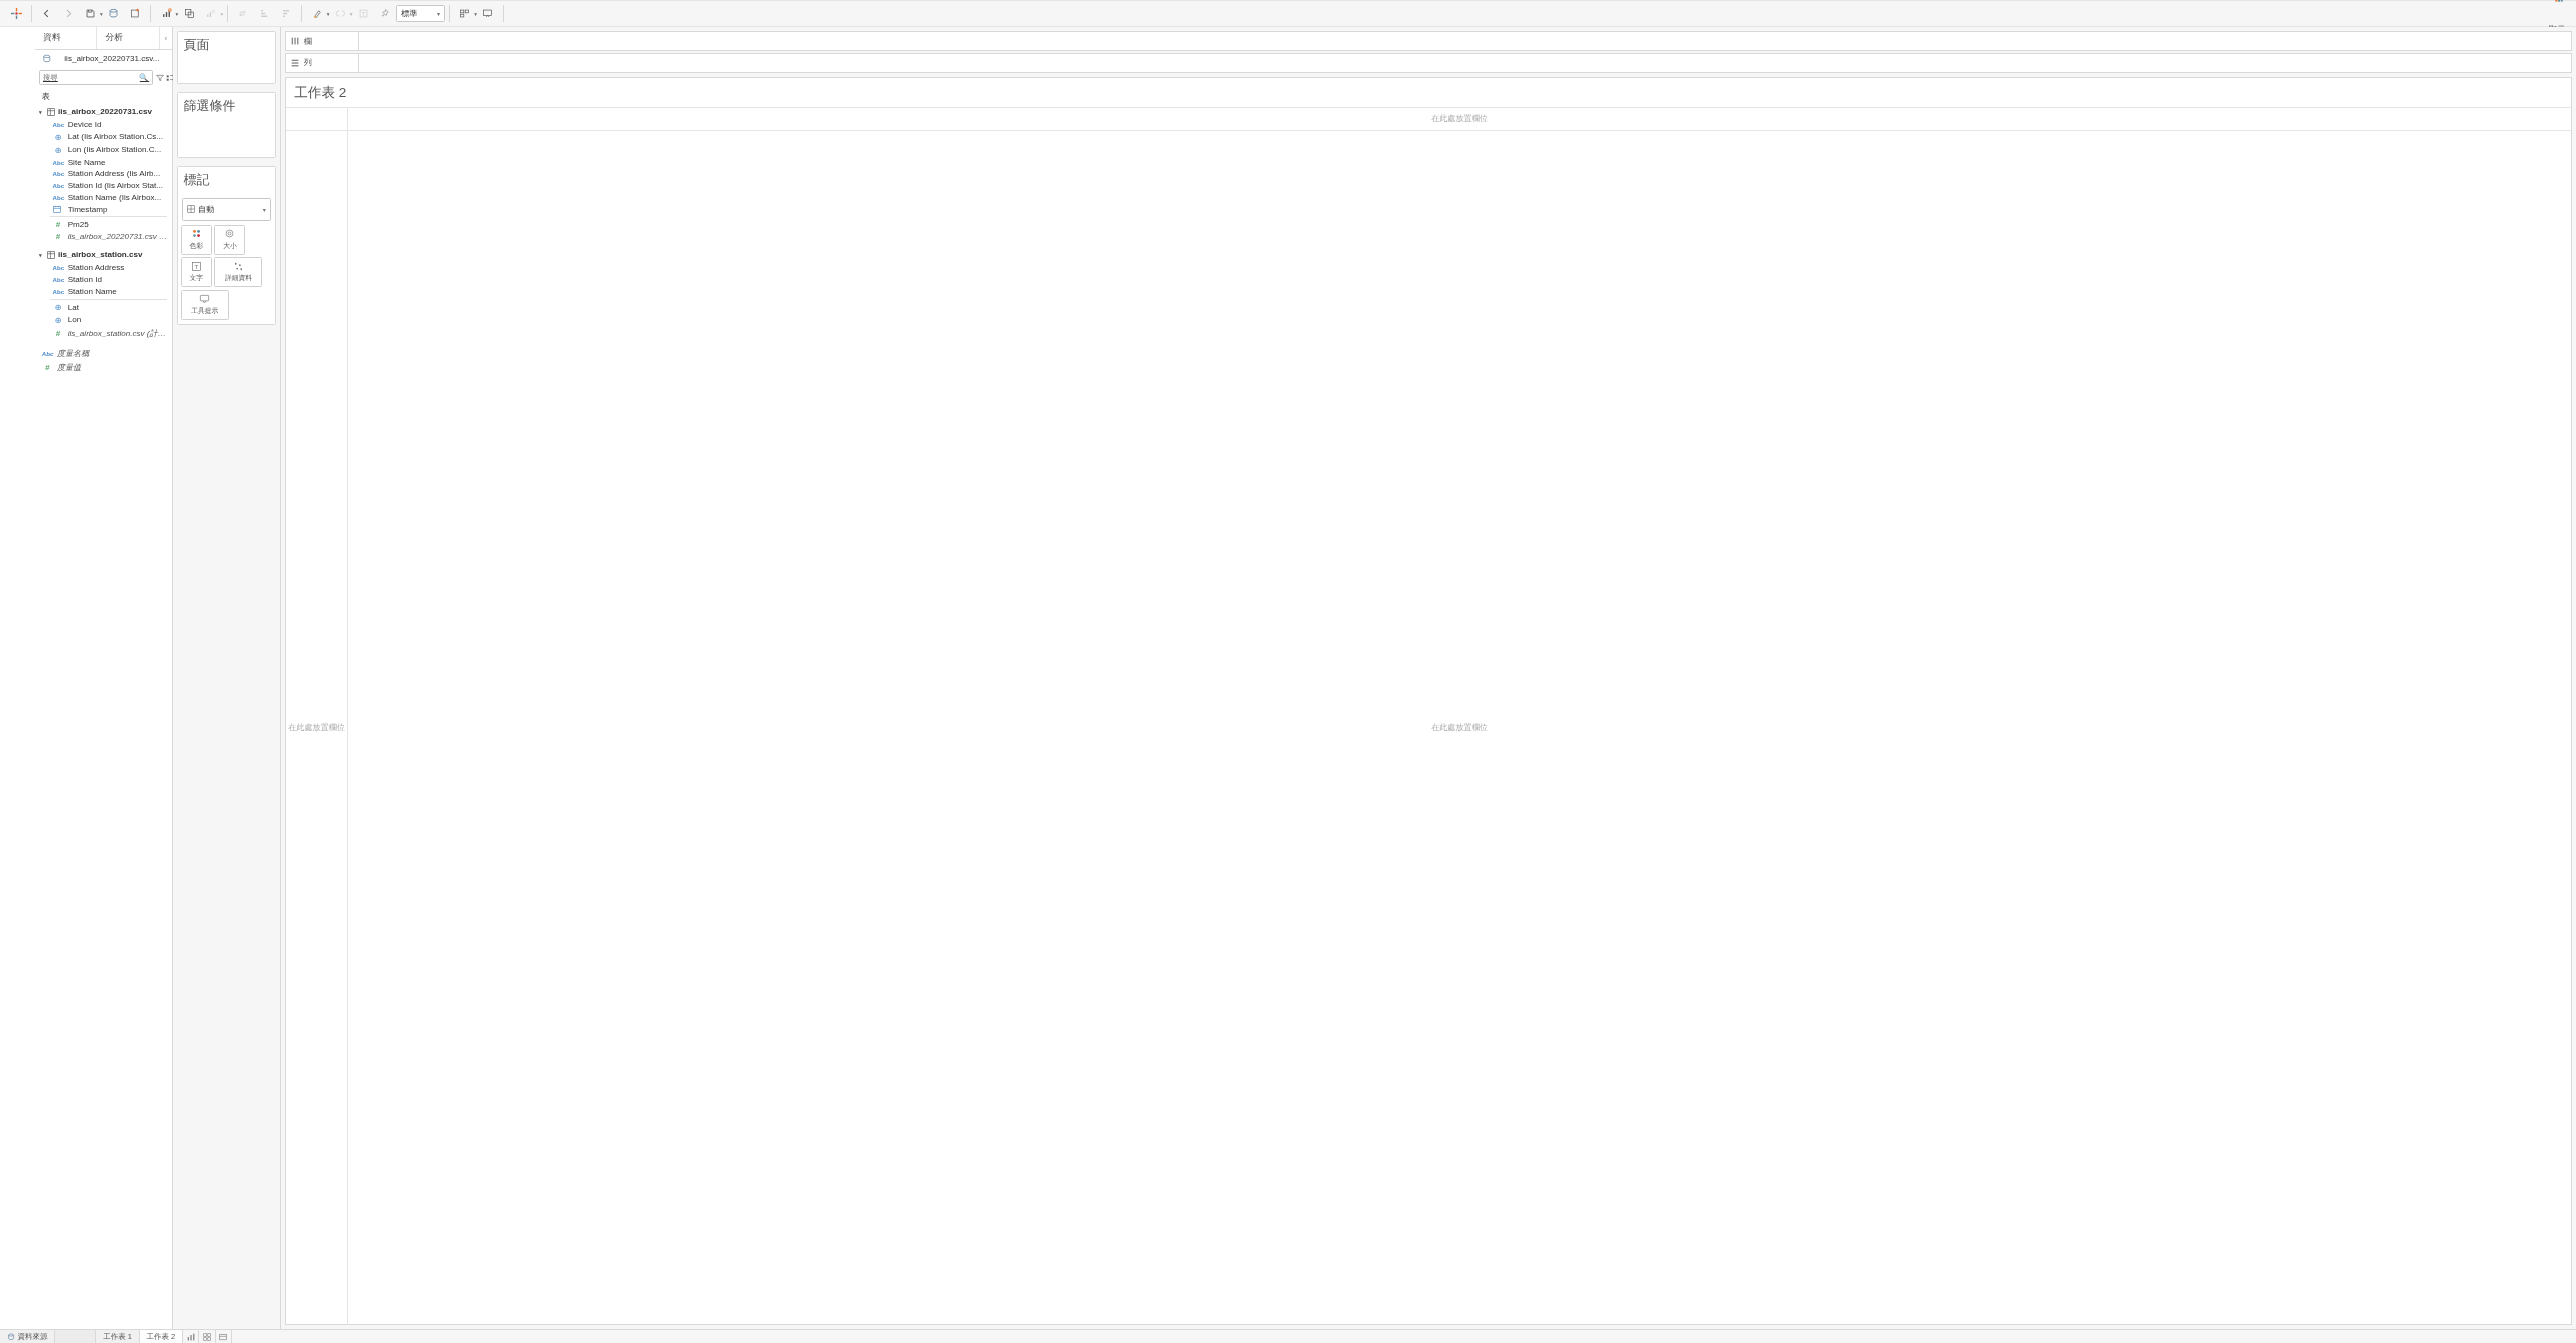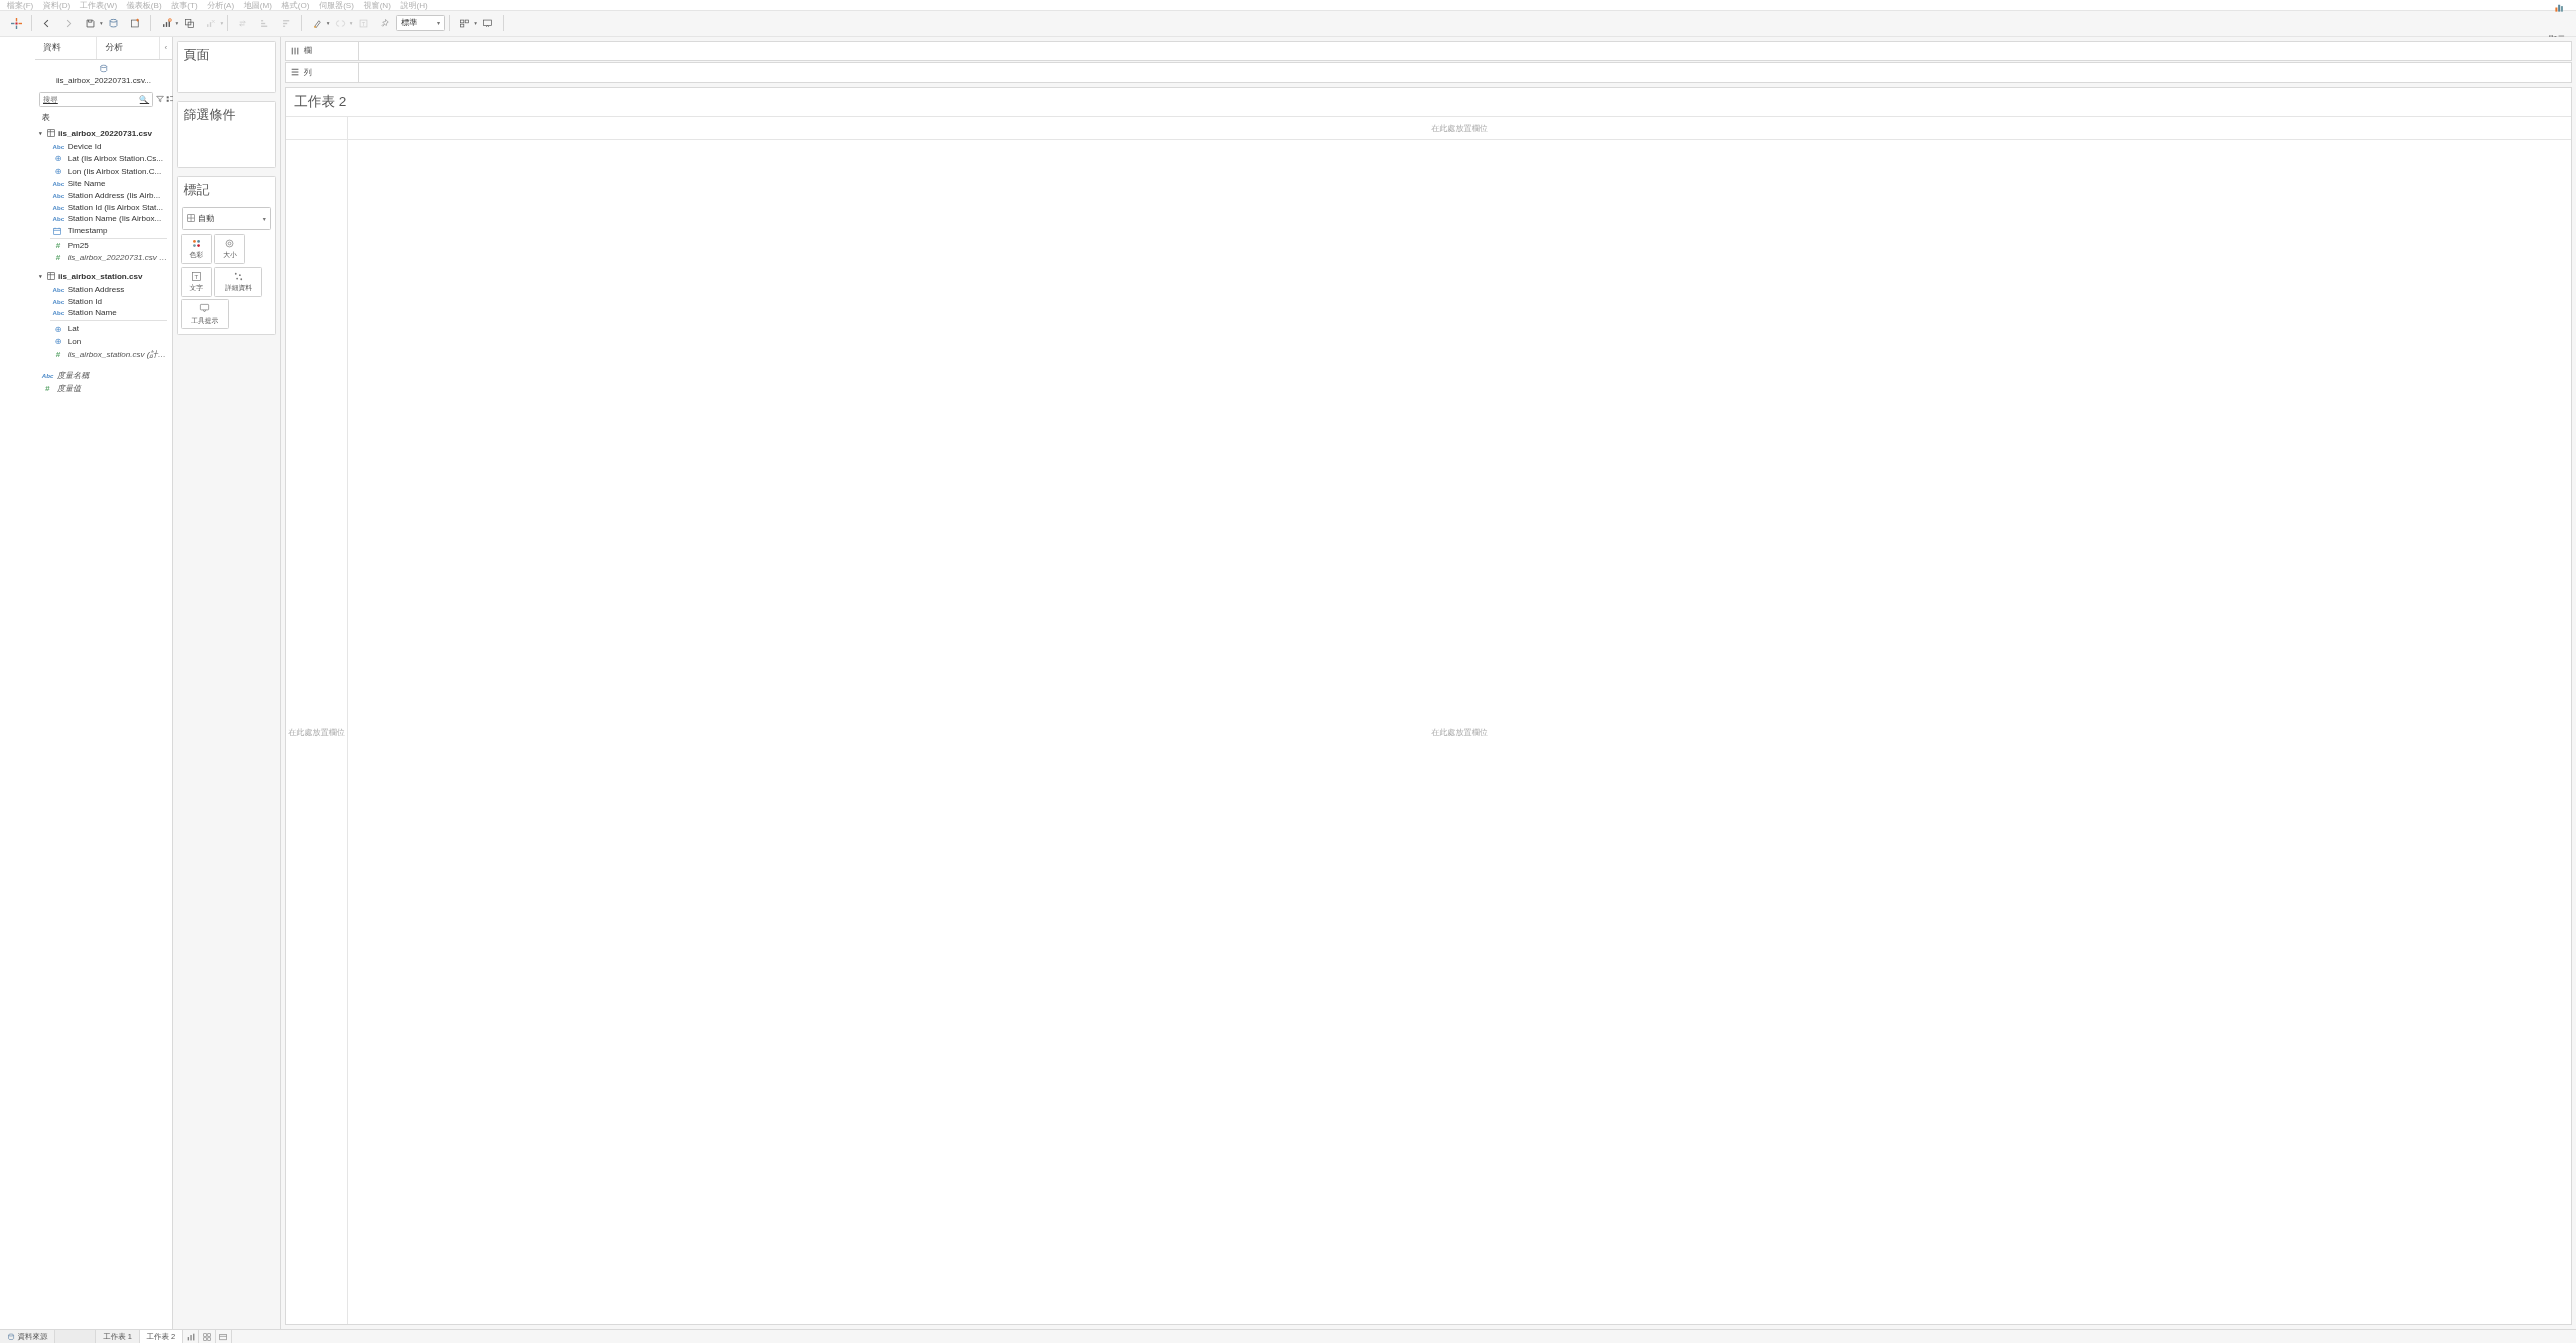--- a/index.html
+++ b/index.html
@@ -23,21 +23,21 @@
 
 
 .main { flex: 1; display: flex; min-height: 0; }
 
 
 .sidebar { width: 138px; display: flex; flex-direction: column; border-right: 0.7px solid #d9d9d9; background: #fff; margin-left: 35px; }
 .side-tabs { display: flex; align-items: center; height: 23px; border-bottom: 0.7px solid #d9d9d9; }
 .side-tab { flex: 1; text-align: left; padding: 0 8.1px; font-size: 8.8px; color: #444; display: flex; align-items: center; height: 100%; cursor: pointer; border-right: 0.7px solid #e5e5e5;}
 .side-tab:last-of-type { border-right: none; }
 .side-collapse { width: 12.2px; display: flex; justify-content: center; align-items: center; color: #888; cursor: pointer; }
-.ds-row { display: flex; align-items: center; gap: 3px; padding: 4.1px 6.8px; cursor: pointer; flex-direction: column; }
+.ds-row { display: flex; align-items: center; gap: 13px; padding: 4.1px 6.8px; cursor: pointer; }
 .ds-row span.txt { white-space: nowrap; overflow: hidden; text-overflow: ellipsis; font-size: 8.1px; color: #333; }
 .search-row { display: flex; align-items: center; padding: 2.7px 4.1px; gap: 2.7px; }
 .search-box { flex: 1; display: flex; align-items: center; border: 0.7px solid #c8c8c8; border-radius: 1.4px; height: 15px; padding: 0 2.7px; background: #fff; text-decoration: underline; }
 .search-box input { border: none; outline: none; flex: 1; font-size: 7.5px; background: transparent; }
 .search-box .mag { color: #888; font-size: 7.5px; }
 .mini-btn { width: 12.2px; height: 12.2px; display: flex; align-items: center; justify-content: center; color: #666; cursor: pointer; }
 .section-label { padding: 2.7px 6.8px; font-size: 8.1px; color: #444; }
 .tree { flex: 1; overflow: auto; padding-bottom: 5.4px; }
 .tree-group { }
 .tree-header { display: flex; align-items: center; gap: 2.7px; padding: 2.7px 4.1px; font-weight: 600; font-size: 8.1px; cursor: pointer; }
@@ -84,33 +84,20 @@
 .bt-icon { width:16.3px; display:flex; align-items:center; justify-content:center; border-right:0.7px solid #d9d9d9; color:#777; cursor:pointer;}
 
 svg { display:block; }
 .db-icon { fill: none; stroke: #5b7ea3; stroke-width:1.2; }
 </style>
 </head>
 <body>
 
 <div class="app">
 
-  <div class="menubar">
-    <span>檔案(F)</span>
-    <span>資料(D)</span>
-    <span>工作表(W)</span>
-    <span>儀表板(B)</span>
-    <span>故事(T)</span>
-    <span>分析(A)</span>
-    <span>地圖(M)</span>
-    <span>格式(O)</span>
-    <span>伺服器(S)</span>
-    <span>視窗(N)</span>
-    <span>說明(H)</span>
-  </div>
 
   <div class="toolbar">
     <div class="tb-btn">
       <svg width="11" height="11" viewBox="0 0 16 16">
           <g fill="none">
             <rect x="7" y="0" width="2" height="5" fill="#e8762d"></rect>
             <rect x="7" y="11" width="2" height="5" fill="#5b879b"></rect>
             <rect x="0" y="7" width="5" height="2" fill="#5b879b"></rect>
             <rect x="11" y="7" width="5" height="2" fill="#e8762d"></rect>
             <rect x="6.5" y="6.5" width="3" height="3" fill="#c72035"></rect>

